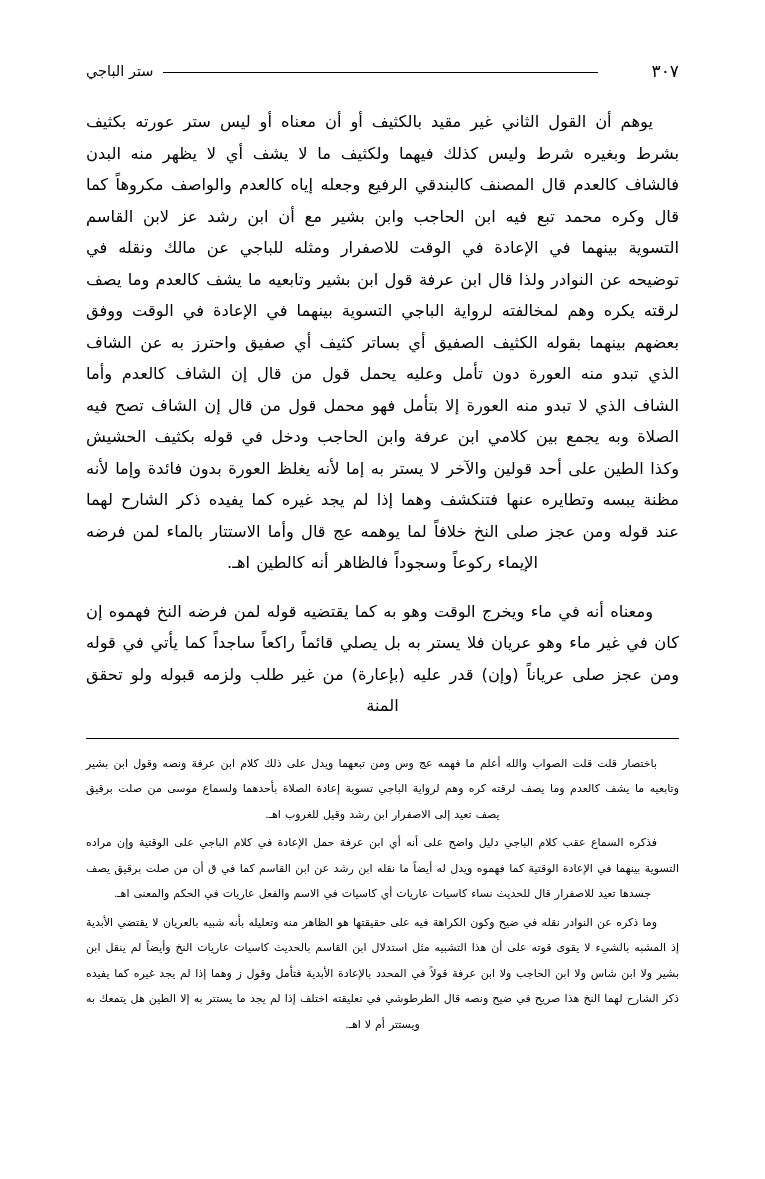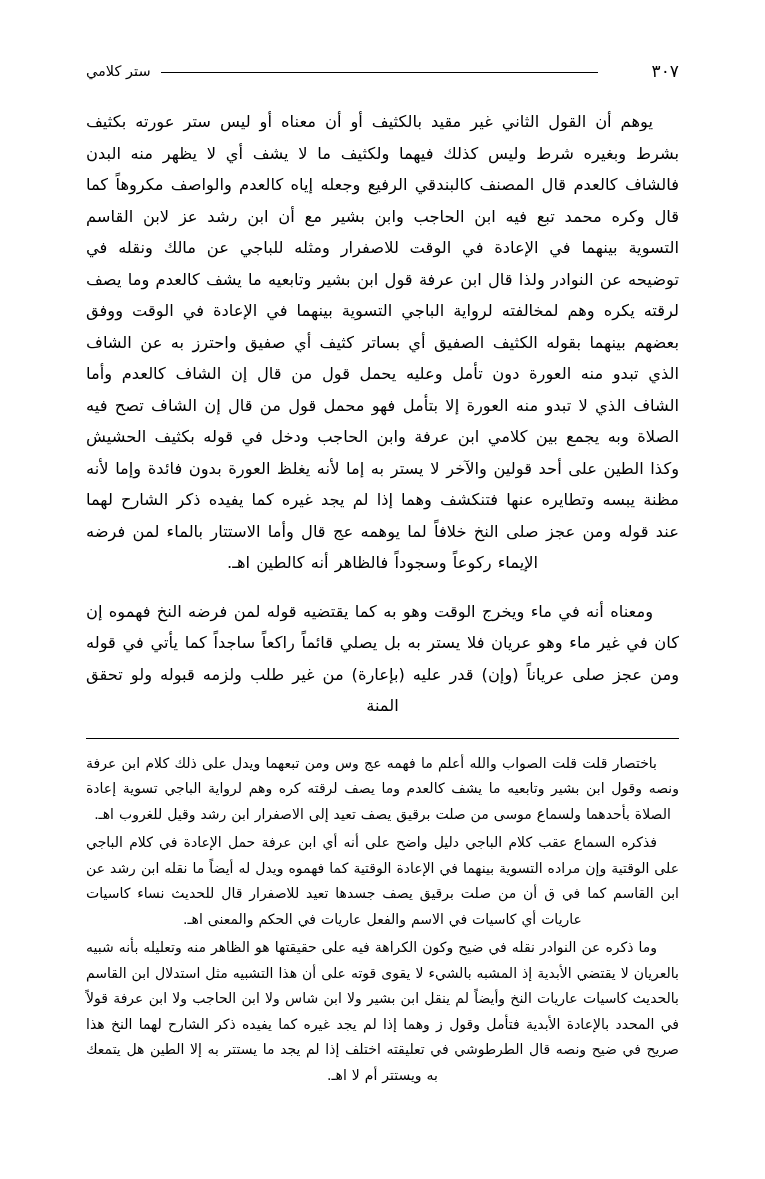--- a/index.html
+++ b/index.html
@@ -70,42 +70,42 @@
   
   .separator {
     border-top: 1.8px solid #000;
     margin: 16px 0 12px 0;
     width: 100%;
   }
 
   
   .footnotes p {
     margin: 0;
-    font-size: 14px;
+    font-size: 11px;
     line-height: 25.5px;
     text-align: justify;
     text-align-last: center;
     word-spacing: 0.5px;
   }
   .footnotes p.indent {
     text-indent: 22px;
   }
   .footnotes .fn-gap {
     height: 3px;
   }
 </style>
 </head>
 <body>
 
 <div class="page">
 
   <div class="header">
     <span class="page-number">٣٠٧</span>
     <span class="rule"></span>
-    <span class="running-title">ستر كلامي</span>
+    <span class="running-title">ستر الباجي</span>
   </div>
 
   <div class="main-body">
     <p class="indent">يوهم أن القول الثاني غير مقيد بالكثيف أو أن معناه أو ليس ستر عورته بكثيف بشرط وبغيره شرط وليس كذلك فيهما ولكثيف ما لا يشف أي لا يظهر منه البدن فالشاف كالعدم قال المصنف كالبندقي الرفيع وجعله إياه كالعدم والواصف مكروهاً كما قال وكره محمد تبع فيه ابن الحاجب وابن بشير مع أن ابن رشد عز لابن القاسم التسوية بينهما في الإعادة في الوقت للاصفرار ومثله للباجي عن مالك ونقله في توضيحه عن النوادر ولذا قال ابن عرفة قول ابن بشير وتابعيه ما يشف كالعدم وما يصف لرقته يكره وهم لمخالفته لرواية الباجي التسوية بينهما في الإعادة في الوقت ووفق بعضهم بينهما بقوله الكثيف الصفيق أي بساتر كثيف أي صفيق واحترز به عن الشاف الذي تبدو منه العورة دون تأمل وعليه يحمل قول من قال إن الشاف كالعدم وأما الشاف الذي لا تبدو منه العورة إلا بتأمل فهو محمل قول من قال إن الشاف تصح فيه الصلاة وبه يجمع بين كلامي ابن عرفة وابن الحاجب ودخل في قوله بكثيف الحشيش وكذا الطين على أحد قولين والآخر لا يستر به إما لأنه يغلظ العورة بدون فائدة وإما لأنه مظنة يبسه وتطايره عنها فتنكشف وهما إذا لم يجد غيره كما يفيده ذكر الشارح لهما عند قوله ومن عجز صلى النخ خلافاً لما يوهمه عج قال وأما الاستتار بالماء لمن فرضه الإيماء ركوعاً وسجوداً فالظاهر أنه كالطين اهـ.</p>
     <div class="para-gap"></div>
     <p class="indent">ومعناه أنه في ماء ويخرج الوقت وهو به كما يقتضيه قوله لمن فرضه النخ فهموه إن كان في غير ماء وهو عريان فلا يستر به بل يصلي قائماً راكعاً ساجداً كما يأتي في قوله ومن عجز صلى عرياناً (وإن) قدر عليه (بإعارة) من غير طلب ولزمه قبوله ولو تحقق المنة</p>
   </div>
 
   <div class="separator"></div>
 

